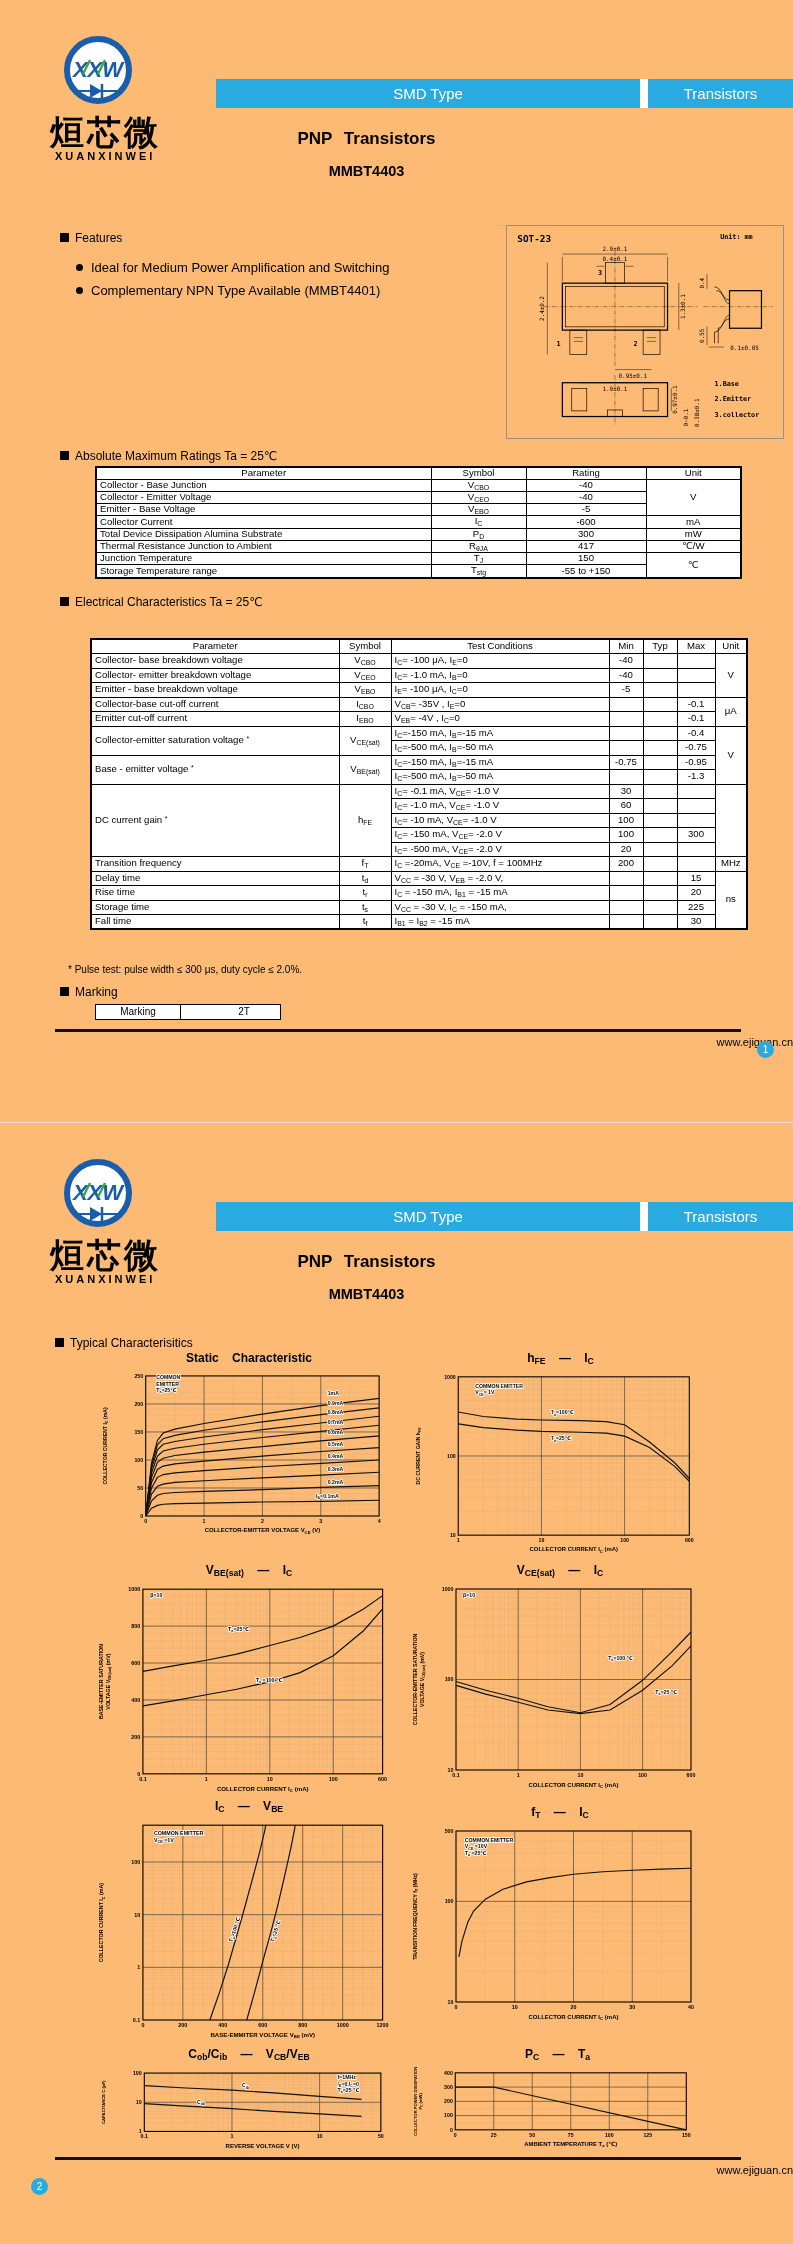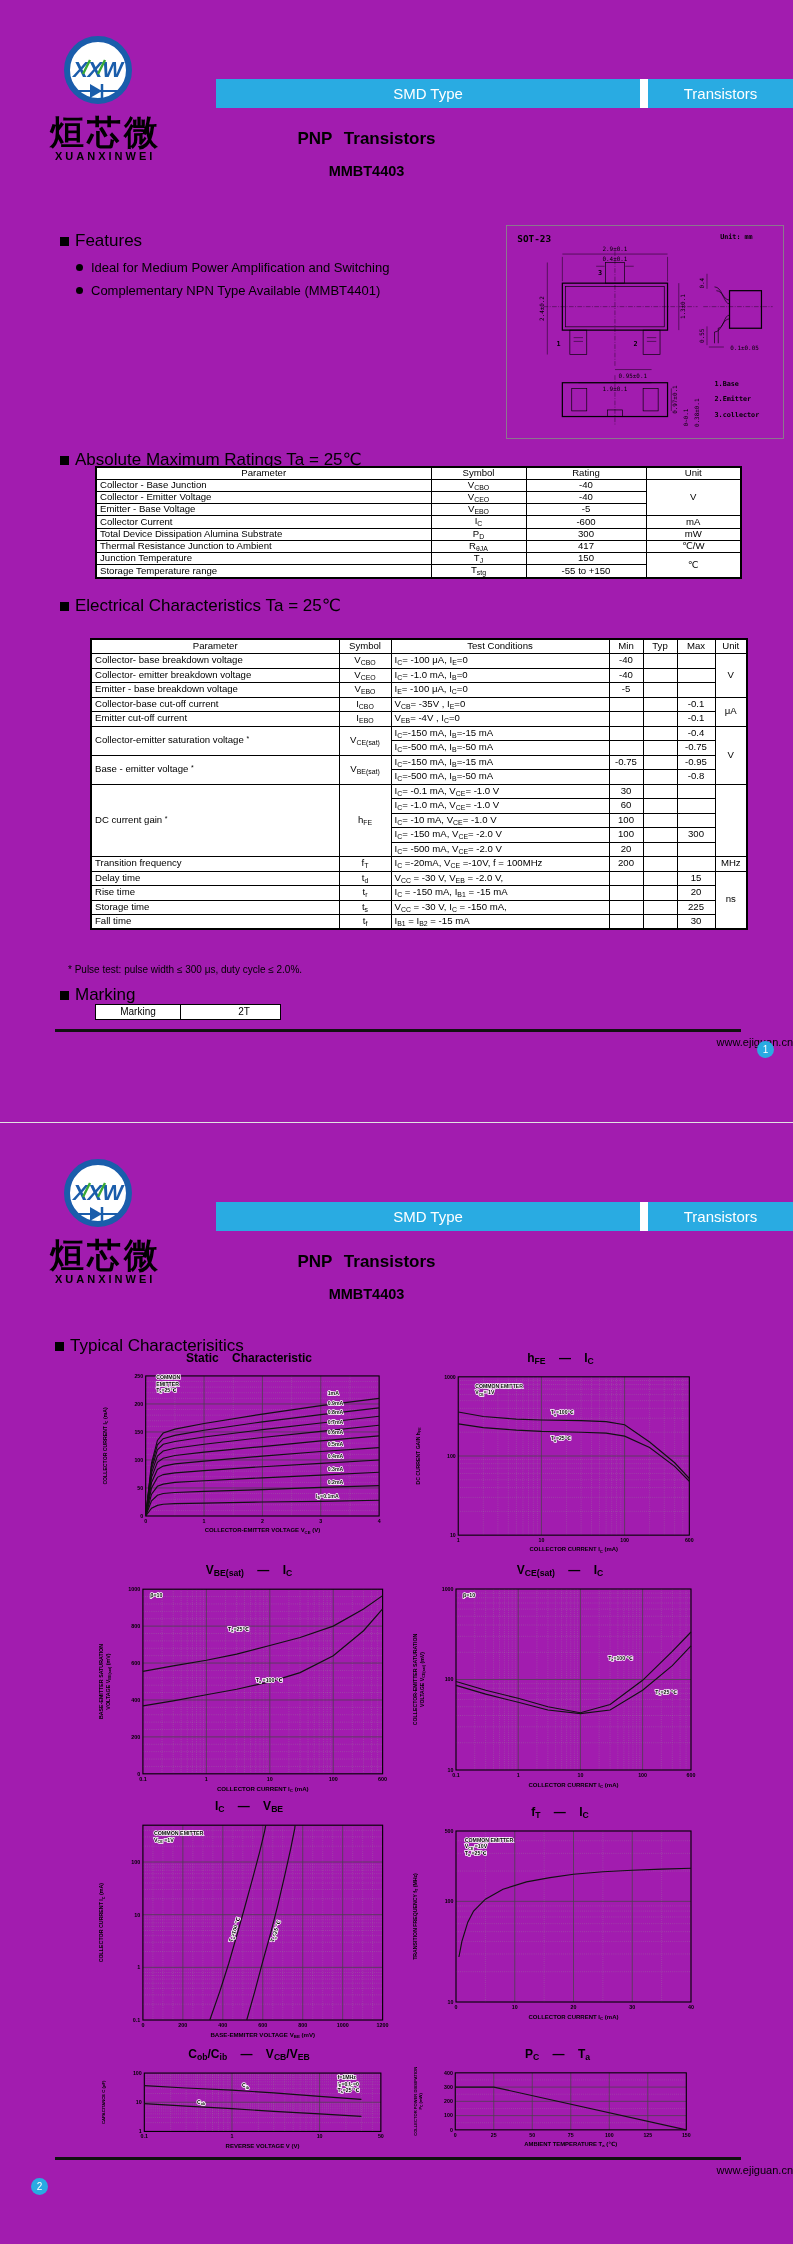--- a/index.html
+++ b/index.html
@@ -1,31 +1,31 @@
 <!DOCTYPE html>
 <html style="--accent: #29abe2; --logo_blue: #1a5dab; --logo_green: #3aaa35;"><head>
 <meta charset="utf-8">
 <style>
 *{margin:0;padding:0;box-sizing:border-box;}
 html,body{background:#fff;}
 body{width:793px;font-family:"Liberation Sans","DejaVu Sans",sans-serif;color:#000;}
-.page{position:relative;width:793px;height:1122px;background:#a21caf;overflow:hidden;}
+.page{position:relative;width:793px;height:1122px;background:#fdba74;overflow:hidden;}
 .page+.page{border-top:1px solid #e2e2e2;}
 
 .logo{position:absolute;left:57px;top:34px;width:82px;height:76px;}
 .brand-cn{position:absolute;left:50px;top:110px;width:160px;font-size:34px;font-weight:bold;letter-spacing:3px;white-space:nowrap;}
 .brand-en{position:absolute;left:55px;top:150px;font-size:11px;font-weight:bold;letter-spacing:3px;}
 .bar{position:absolute;left:216px;top:79px;width:577px;height:29px;display:flex;}
 .bar-left{flex:1;background:var(--accent,#29abe2);color:#fff;font-size:15px;display:flex;align-items:center;justify-content:center;}
 .bar-gap{width:8px;background:#fff;}
 .bar-right{width:145px;background:var(--accent,#29abe2);color:#fff;font-size:15px;display:flex;align-items:center;justify-content:center;}
 .doc-title{position:absolute;left:0;right:60px;top:129px;text-align:center;font-size:17px;font-weight:bold;word-spacing:7px;}
 .part-no{position:absolute;left:0;right:60px;top:163px;text-align:center;font-size:14.5px;font-weight:bold;}
 
-.sec{position:absolute;font-size:17px;white-space:nowrap;}
+.sec{position:absolute;font-size:12px;white-space:nowrap;}
 .sq{display:inline-block;width:9px;height:9px;background:#000;margin-right:6px;}
 .feature-item{position:absolute;font-size:13px;white-space:nowrap;}
 .dot{display:inline-block;width:7px;height:7px;border-radius:50%;background:#000;margin-right:8px;vertical-align:1px;}
 
 .pkg-box{position:absolute;left:488px;top:218px;width:296px;height:228px;padding-left:18px;}
 .pkg-svg{width:100%;height:100%;display:block;}
 .pkg-svg text{font-family:"DejaVu Sans Mono","Liberation Mono",monospace;fill:#000;}
 .pkg-name{font-size:10px;font-weight:bold;}
 .d{font-size:6.3px;}
 .db{font-size:7.2px;font-weight:bold;}
@@ -317,21 +317,21 @@
           <td rowspan="2">V<sub>BE(sat)</sub></td>
           <td class="al">I<sub>C</sub>=-150 mA, I<sub>B</sub>=-15 mA</td>
           <td>-0.75</td>
           <td></td>
           <td>-0.95</td>
         </tr>
         <tr>
           <td class="al">I<sub>C</sub>=-500 mA, I<sub>B</sub>=-50 mA</td>
           <td></td>
           <td></td>
-          <td>-0.8</td>
+          <td>-1.3</td>
         </tr>
         <tr>
           <td rowspan="5" class="al">DC current gain <sup>*</sup></td>
           <td rowspan="5">h<sub>FE</sub></td>
           <td class="al">I<sub>C</sub>= -0.1 mA, V<sub>CE</sub>= -1.0 V</td>
           <td>30</td>
           <td></td>
           <td></td>
           <td rowspan="5"></td>
         </tr>

